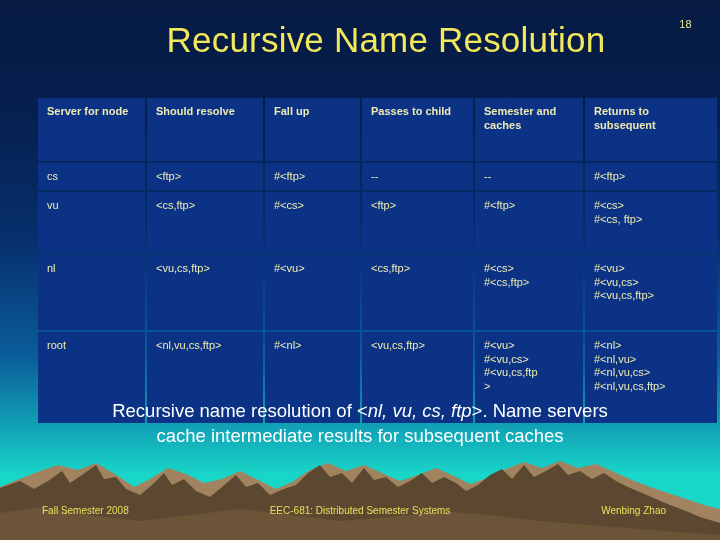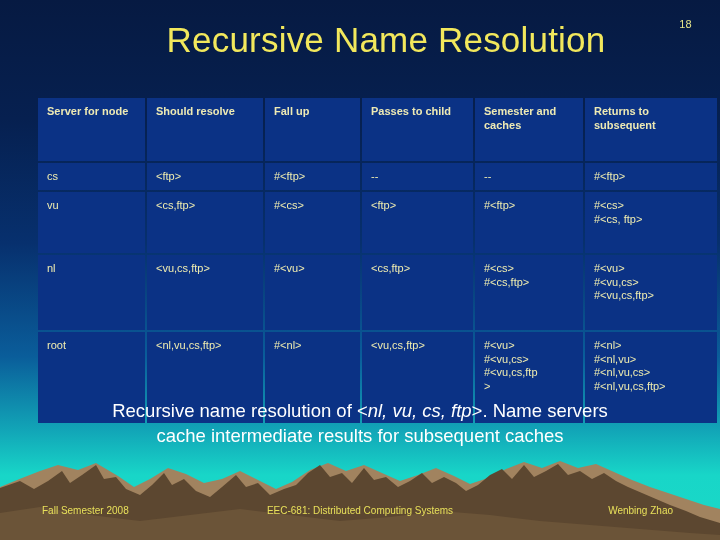--- a/index.html
+++ b/index.html
@@ -116,21 +116,21 @@
   
   .footer-text {
     position: absolute;
     bottom: 24px;
     font-size: 10px;
     color: #e8e05a;
     white-space: nowrap;
   }
   #footer-left  { left: 42px; }
   #footer-center{ left: 0; width: 720px; text-align: center; }
-  #footer-right { right: 47px; }
+  #footer-right { right: 54px; }
 </style>
 </head>
 <body>
 
 <div id="slide">
 
   <div id="slide-number">18</div>
 
   <div id="title">Recursive Name Resolution</div>
 
@@ -216,16 +216,16 @@
     <path fill="#5c4730" d="M0,53 L20,46 L34,54 L48,46 L62,36 L70,48 L82,40 L96,30 L104,44 L116,42 L126,54 L140,60 L152,50
          L164,38 L172,50 L184,44 L196,56 L210,62 L222,52 L236,40 L246,52 L258,48 L270,60 L284,54 L296,50
          L308,38 L320,30 L330,42 L342,38 L352,48 L364,33 L374,45 L386,42 L398,52 L410,46 L422,38 L432,48
          L444,42 L456,48 L466,56 L478,50 L490,40 L502,34 L512,44 L524,30 L534,42 L546,36 L558,29 L568,40
          L580,36 L592,44 L604,38 L616,46 L628,52 L642,58 L656,64 L670,70 L686,76 L700,82 L720,88 L720,105 L0,105 Z"></path>
     <path fill="#6b5438" d="M0,78 L40,72 L90,80 L140,86 L190,80 L240,74 L290,80 L340,86 L390,82 L440,76 L490,80 L540,86
          L590,90 L640,94 L690,98 L720,100 L720,105 L0,105 Z"></path>
   </svg>
 
   <div id="footer-left" class="footer-text">Fall Semester 2008</div>
-  <div id="footer-center" class="footer-text">EEC-681: Distributed Computing Systems</div>
+  <div id="footer-center" class="footer-text">EEC-681: Distributed Semester Systems</div>
   <div id="footer-right" class="footer-text">Wenbing Zhao</div>
 
 </div>
 
 </body></html>

